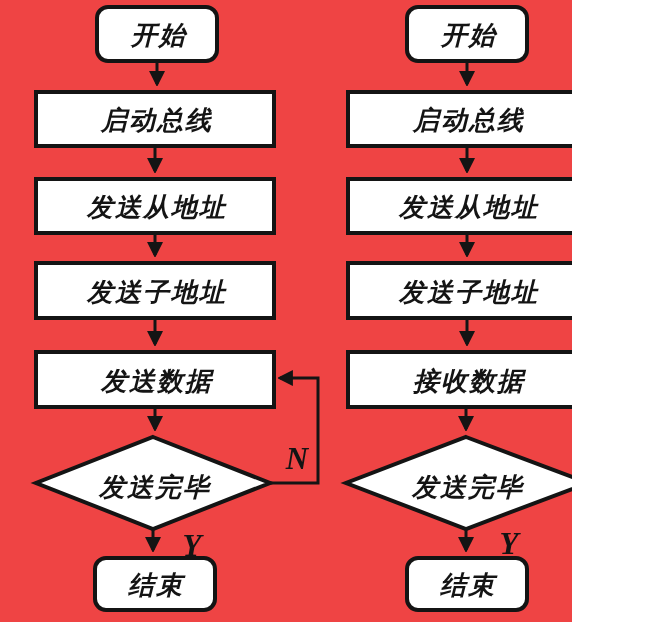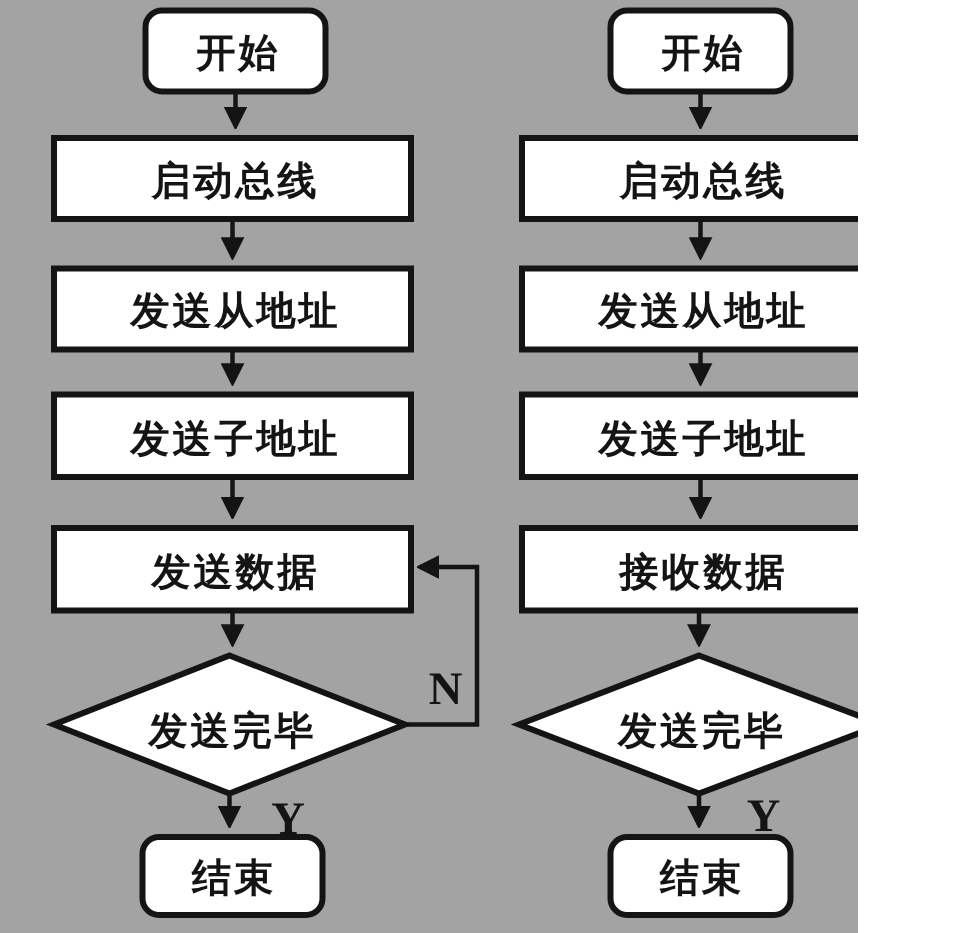--- a/index.html
+++ b/index.html
@@ -4,22 +4,23 @@
 <style>
   html, body {
     margin: 0;
     padding: 0;
     background: #ffffff;
   }
   .figure-wrap {
     position: relative;
     width: 572px;
     height: 622px;
-    background: #a3a3a3;
+    background: #ef4444;
     overflow: hidden;
+    font-style: italic;
   }
   svg text {
     font-family: "Liberation Sans", "DejaVu Sans", sans-serif;
     font-weight: bold;
     fill: #141414;
   }
   text.node-label {
     font-size: 26px;
     letter-spacing: 2px;
     text-anchor: middle;

